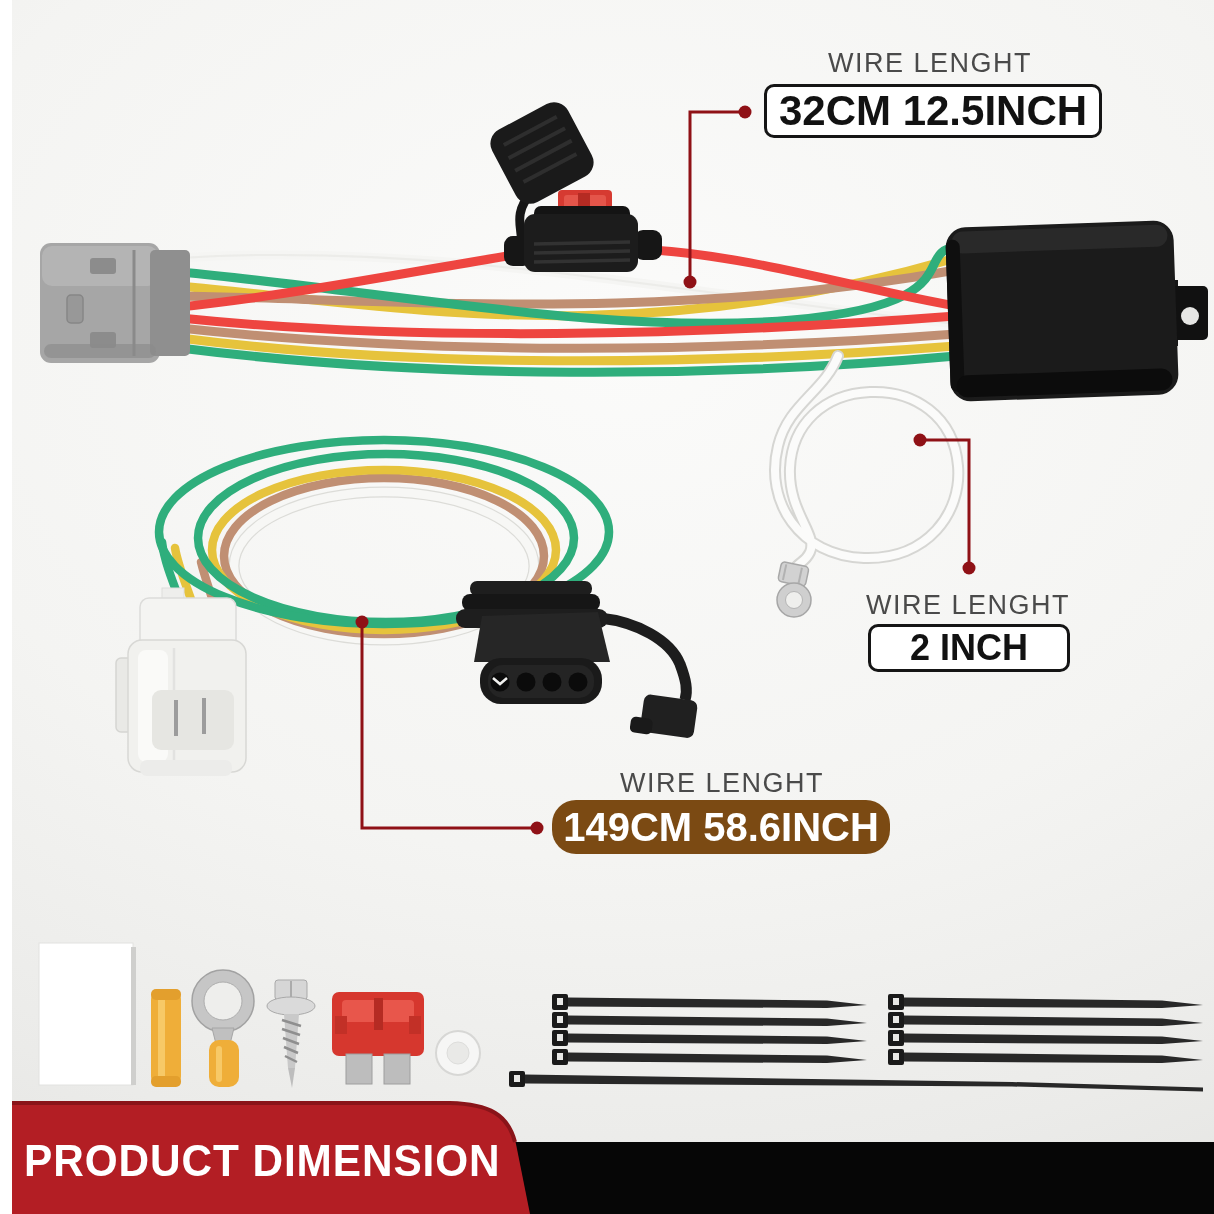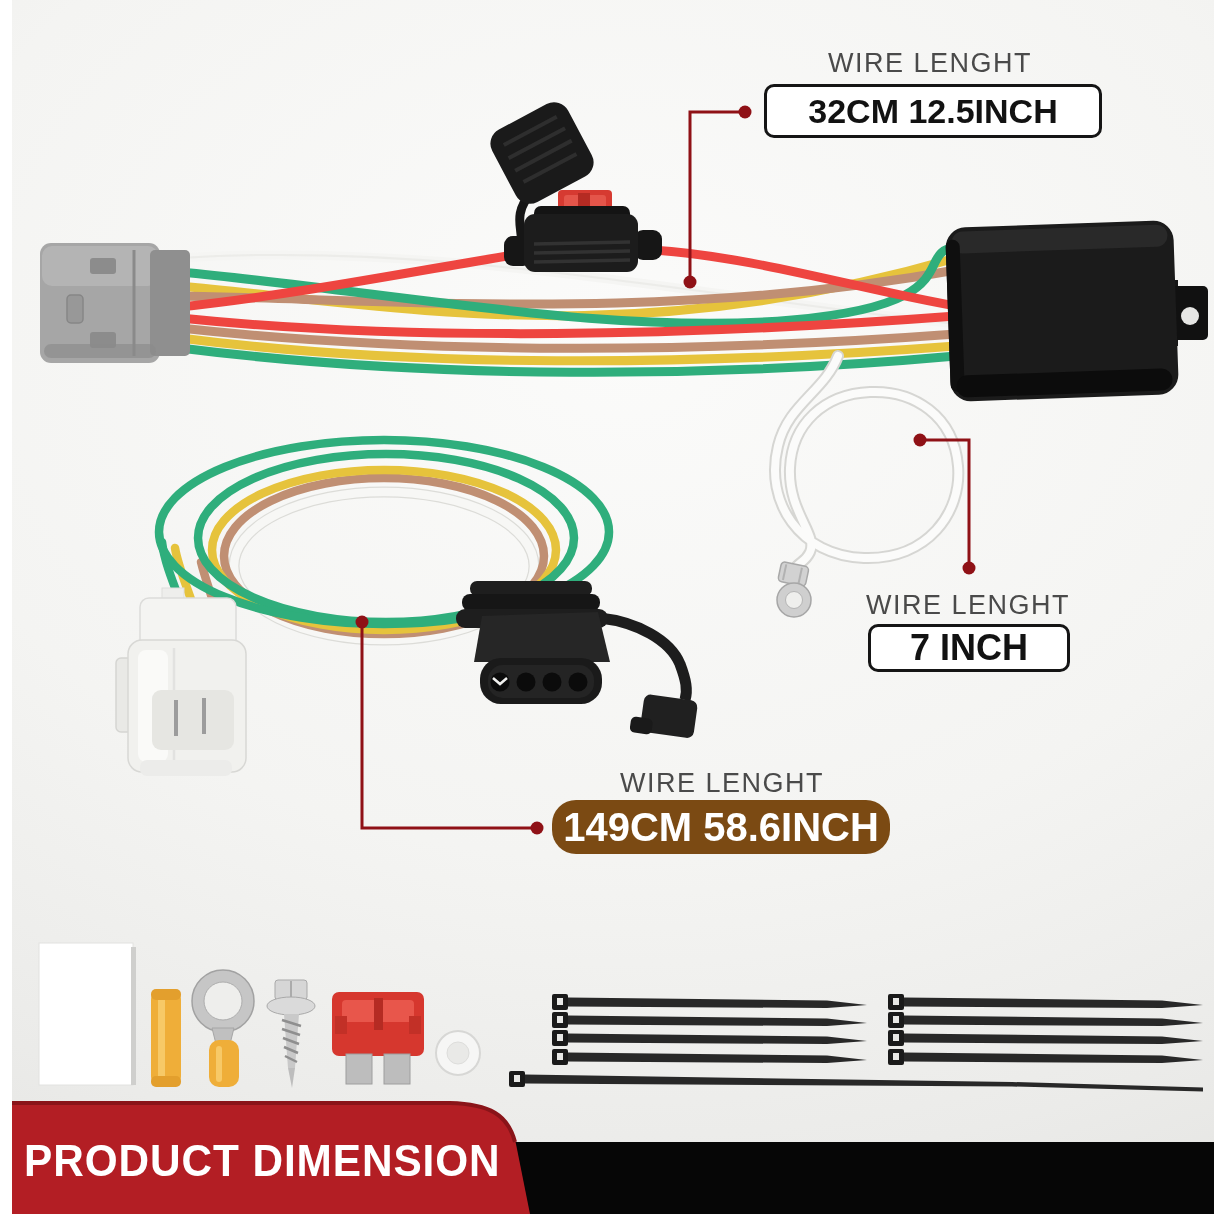--- a/index.html
+++ b/index.html
@@ -250,22 +250,22 @@
   </g>
 
   <rect x="0" y="1142" width="1214" height="72" fill="#060606"></rect>
   <g>
     <path d="M0,1103 L438,1103 C480,1104 498,1116 504,1144 L518,1214 L0,1214 Z" fill="#b31e24"></path>
     <path d="M0,1103 L438,1103 C478,1104 496,1115 503,1142" stroke="#8a1419" stroke-width="4" fill="none"></path>
   </g>
 </svg>
 
   <div class="lbl" style="left:740px;top:48px;width:356px;">WIRE LENGHT</div>
-  <div class="valbox" style="left:752px;top:84px;width:332px;height:48px;line-height:48px;font-size:34px;">32CM 12.5INCH</div>
+  <div class="valbox" style="left:752px;top:84px;width:332px;height:48px;line-height:48px;font-size:42px;">32CM 12.5INCH</div>
 
   <div class="lbl" style="left:854px;top:590px;width:204px;">WIRE LENGHT</div>
-  <div class="valbox" style="left:856px;top:624px;width:196px;height:42px;line-height:42px;font-size:36px;">7 INCH</div>
+  <div class="valbox" style="left:856px;top:624px;width:196px;height:42px;line-height:42px;font-size:36px;">2 INCH</div>
 
   <div class="lbl" style="left:530px;top:768px;width:360px;">WIRE LENGHT</div>
   <div class="valbox brown" style="left:540px;top:800px;width:338px;height:54px;line-height:54px;font-size:40px;">149CM 58.6INCH</div>
 
   <div class="banner-title">PRODUCT DIMENSION</div>
 </div>
 
 </body></html>

